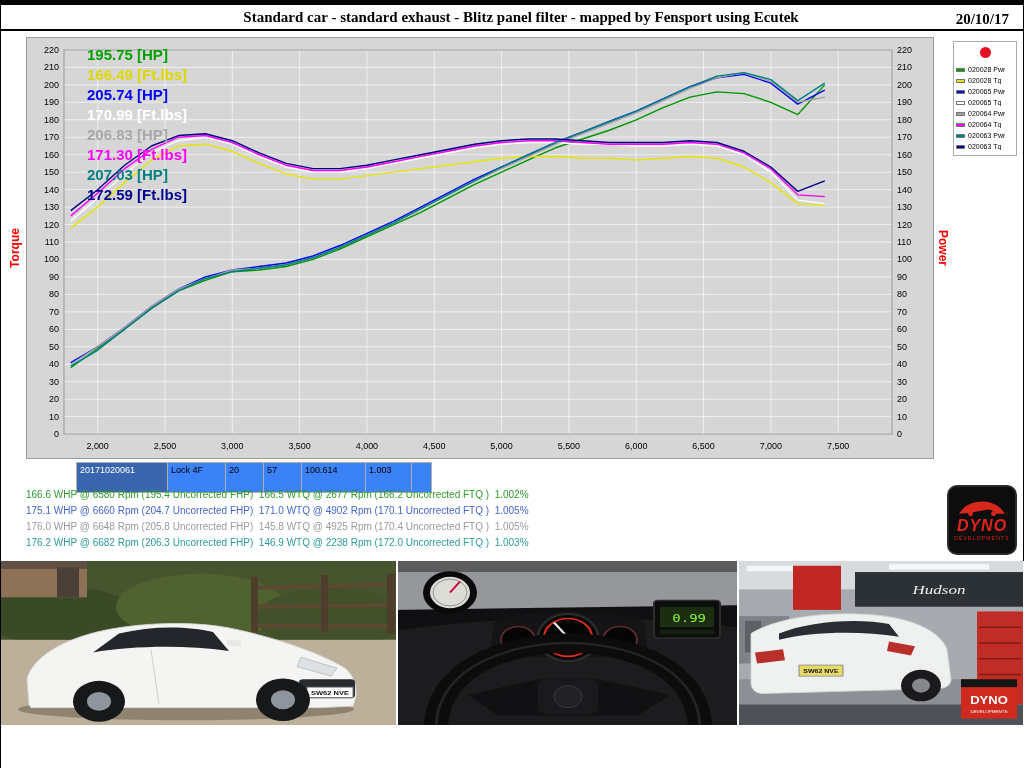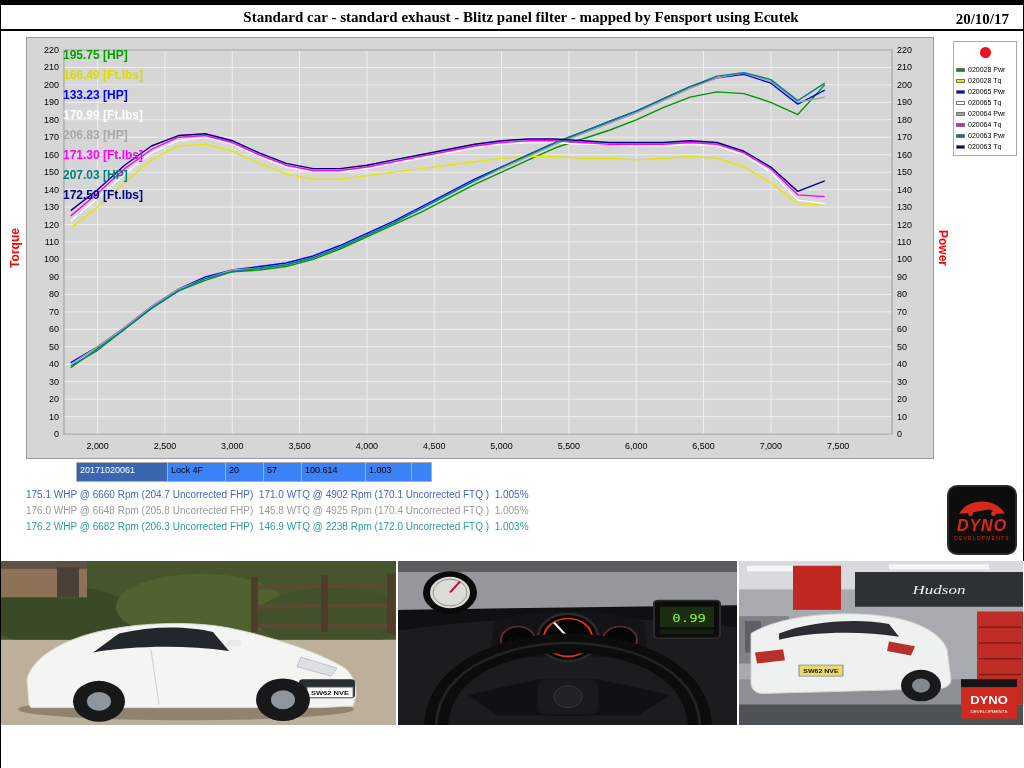--- a/index.html
+++ b/index.html
@@ -10,34 +10,34 @@
   .header{position:absolute;top:0;left:0;right:0;height:30px;border-top:4px solid #000;border-bottom:2px solid #000;
           display:flex;align-items:center;font-family:"Liberation Serif",serif;font-weight:bold;font-size:15px;background:#fff;padding-left:18px;}
   .header .title{flex:1;text-align:center;}
   .header .date{position:absolute;right:14px;top:6px;}
 
   .chart-panel{position:absolute;left:25px;top:36px;width:908px;height:422px;background:#d6d6d6;border:1px solid #9a9a9a;}
   #chart-svg{display:block;width:100%;height:100%;}
   #chart-svg text{font-family:"Liberation Sans",sans-serif;}
 
   .peaks{position:absolute;left:62px;top:44px;}
-  .peak{font-size:12px;font-weight:bold;line-height:20px;white-space:nowrap;}
+  .peak{font-size:15px;font-weight:bold;line-height:20px;white-space:nowrap;padding-left:24px;}
 
   .ylabel{position:absolute;width:60px;text-align:center;color:#ff0000;font-weight:bold;font-size:12px;}
   .ylabel.left{left:-16px;top:240px;transform:rotate(-90deg);}
   .ylabel.right{left:912px;top:240px;transform:rotate(90deg);}
 
   .legend{position:absolute;left:952px;top:40px;width:64px;background:#ffffff;border:1px solid #aaa;padding:2px 2px 3px 2px;}
   .legend-head{text-align:center;margin-bottom:2px;}
   .red-dot{display:inline-block;width:11px;height:11px;border-radius:50%;background:#e81123;}
   .legend-item{display:flex;align-items:center;gap:3px;height:11px;}
   .lg-mark{display:inline-block;width:9px;height:4px;border:1px solid #777;flex:none;}
   .lg-text{font-size:7px;color:#000;white-space:nowrap;overflow:hidden;}
 
-  .run-table{position:absolute;left:75px;top:461px;display:flex;height:20px;font-size:9px;}
+  .run-table{position:absolute;left:75px;top:461px;display:flex;height:31px;font-size:9px;}
   .cell{border:1px solid #b0b0b0;border-left:none;background:#3b82f6;padding:2px 3px 0 3px;white-space:nowrap;overflow:hidden;}
   .cell.first{border-left:1px solid #b0b0b0;background:#3a66b0;color:#fff;}
   .c0{width:92px;} .c1{width:58px;} .c2{width:38px;} .c3{width:38px;} .c4{width:64px;} .c5{width:46px;} .c6{width:20px;}
 
   .status{position:absolute;left:25px;top:486px;font-size:10px;line-height:16px;}
   .status div{white-space:pre;}
 
   .logo{position:absolute;left:946px;top:484px;width:70px;height:70px;background:#0d0d0d;border:2px solid #2a2a2a;border-radius:10px;
         display:flex;flex-direction:column;align-items:center;justify-content:center;gap:1px;}
   .logo svg{width:52px;height:18px;}
@@ -162,21 +162,21 @@
         <path d="M42.8,327.8 L69.8,310.3 L96.9,291.0 L123.9,269.9 L151.0,252.4 L178.0,241.8 L205.1,233.1 L232.2,231.3 L259.2,227.8 L286.3,220.8 L313.3,210.3 L340.4,198.0 L367.4,185.7 L394.5,171.7 L421.6,157.6 L448.6,143.6 L475.7,131.3 L502.7,119.0 L529.8,106.7 L556.8,96.2 L583.9,85.7 L611.0,75.2 L638.0,62.9 L665.1,50.6 L692.1,40.1 L719.2,34.8 L746.2,43.6 L773.3,64.6 L800.4,59.4" fill="none" stroke="#a0a0a0" stroke-width="1.4" stroke-linejoin="round"></path>
         <path d="M42.8,178.7 L69.8,155.9 L96.9,131.3 L123.9,112.0 L151.0,99.7 L178.0,98.0 L205.1,105.0 L232.2,117.3 L259.2,127.8 L286.3,133.1 L313.3,133.1 L340.4,129.6 L367.4,124.3 L394.5,119.0 L421.6,113.8 L448.6,108.5 L475.7,105.0 L502.7,103.2 L529.8,103.2 L556.8,105.0 L583.9,106.7 L611.0,106.7 L638.0,106.7 L665.1,105.0 L692.1,106.7 L719.2,115.5 L746.2,131.3 L773.3,157.6 L800.4,159.4" fill="none" stroke="#ff00ff" stroke-width="1.4" stroke-linejoin="round"></path>
         <path d="M42.8,329.6 L69.8,313.8 L96.9,292.7 L123.9,271.7 L151.0,254.1 L178.0,241.8 L205.1,234.8 L232.2,231.3 L259.2,227.8 L286.3,220.8 L313.3,210.3 L340.4,198.0 L367.4,185.7 L394.5,171.7 L421.6,157.6 L448.6,143.6 L475.7,129.6 L502.7,117.3 L529.8,105.0 L556.8,94.5 L583.9,83.9 L611.0,73.4 L638.0,61.1 L665.1,48.8 L692.1,38.3 L719.2,34.8 L746.2,41.8 L773.3,62.9 L800.4,45.3" fill="none" stroke="#008080" stroke-width="1.4" stroke-linejoin="round"></path>
         <path d="M42.8,173.4 L69.8,152.4 L96.9,127.8 L123.9,108.5 L151.0,98.0 L178.0,96.2 L205.1,103.2 L232.2,115.5 L259.2,126.0 L286.3,131.3 L313.3,131.3 L340.4,127.8 L367.4,122.5 L394.5,117.3 L421.6,112.0 L448.6,106.7 L475.7,103.2 L502.7,101.5 L529.8,101.5 L556.8,103.2 L583.9,105.0 L611.0,105.0 L638.0,105.0 L665.1,103.2 L692.1,105.0 L719.2,113.8 L746.2,129.6 L773.3,154.1 L800.4,143.6" fill="none" stroke="#000080" stroke-width="1.4" stroke-linejoin="round"></path>
       </svg>
   </div>
 
   <div class="peaks">
     <div class="peak" style="color: rgb(0, 160, 0);">195.75 [HP]</div>
     <div class="peak" style="color: rgb(221, 216, 0);">166.49 [Ft.lbs]</div>
-    <div class="peak" style="color: rgb(0, 0, 255);">133.23 [HP]</div>
+    <div class="peak" style="color: rgb(0, 0, 255);">205.74 [HP]</div>
     <div class="peak" style="color: rgb(255, 255, 255);">170.99 [Ft.lbs]</div>
     <div class="peak" style="color: rgb(168, 168, 168);">206.83 [HP]</div>
     <div class="peak" style="color: rgb(255, 0, 255);">171.30 [Ft.lbs]</div>
     <div class="peak" style="color: rgb(0, 128, 128);">207.03 [HP]</div>
     <div class="peak" style="color: rgb(0, 0, 144); text-align: right;">172.59 [Ft.lbs]</div>
   </div>
 
   <div class="ylabel left" style="color: rgb(255, 0, 0);">Torque</div>
   <div class="ylabel right" style="color: rgb(255, 0, 0);">Power</div>
 
@@ -220,20 +220,21 @@
     <div class="cell first c0">20171020061</div>
     <div class="cell c1">Lock 4F</div>
     <div class="cell c2">20</div>
     <div class="cell c3">57</div>
     <div class="cell c4">100.614</div>
     <div class="cell c5">1.003</div>
     <div class="cell c6"></div>
   </div>
 
   <div class="status">
+    <div style="color: rgb(45, 155, 45);">166.6 WHP @ 6580 Rpm (195.4 Uncorrected FHP)  166.5 WTQ @ 2677 Rpm (166.2 Uncorrected FTQ )  1.002%</div>
     <div style="color: rgb(68, 102, 204);">175.1 WHP @ 6660 Rpm (204.7 Uncorrected FHP)  171.0 WTQ @ 4902 Rpm (170.1 Uncorrected FTQ )  1.005%</div>
     <div style="color: rgb(154, 154, 154);">176.0 WHP @ 6648 Rpm (205.8 Uncorrected FHP)  145.8 WTQ @ 4925 Rpm (170.4 Uncorrected FTQ )  1.005%</div>
     <div style="color: rgb(45, 155, 155);">176.2 WHP @ 6682 Rpm (206.3 Uncorrected FHP)  146.9 WTQ @ 2238 Rpm (172.0 Uncorrected FTQ )  1.003%</div>
   </div>
 
   <div class="logo">
     <svg viewBox="0 0 60 22">
       <path d="M2,18 C8,8 18,3 30,3 C42,3 52,8 58,18 L46,18 C44,14 40,12 36,13 L14,17 Z" fill="#d8281e"></path>
       <circle cx="16" cy="18" r="3" fill="#d8281e"></circle>
       <circle cx="44" cy="18" r="3" fill="#d8281e"></circle>

